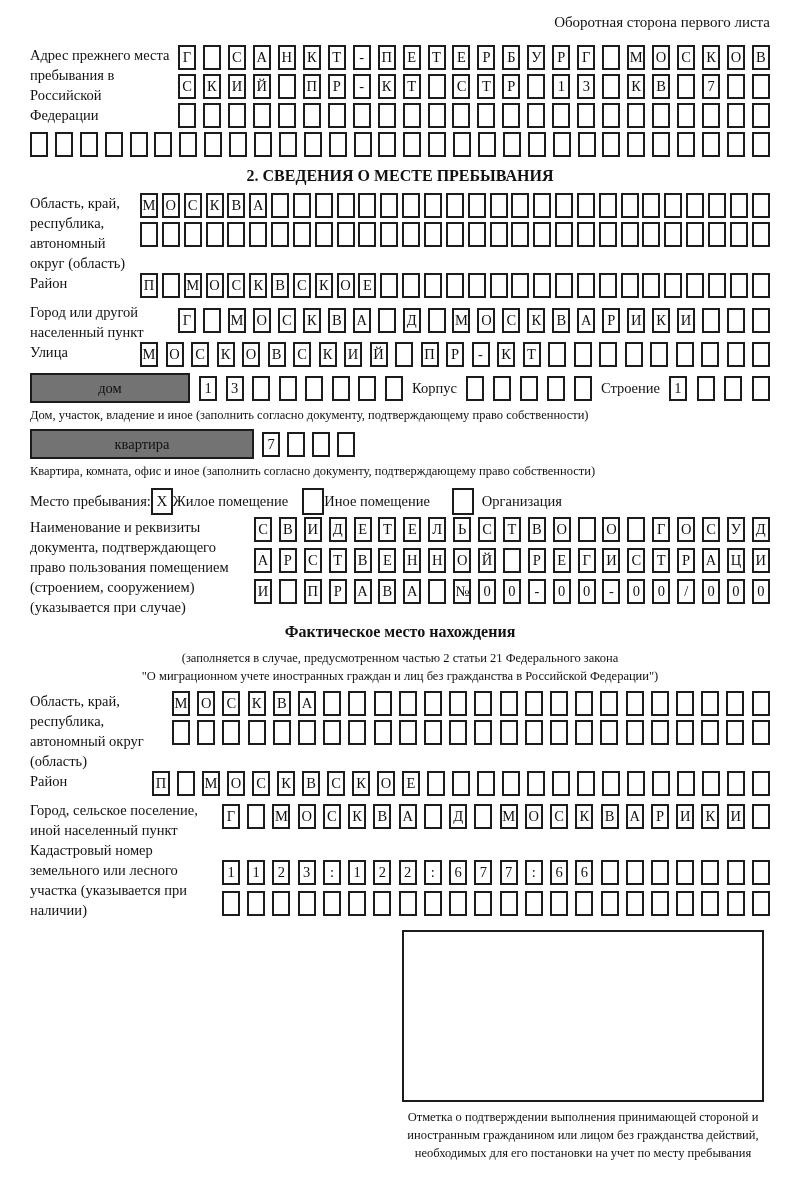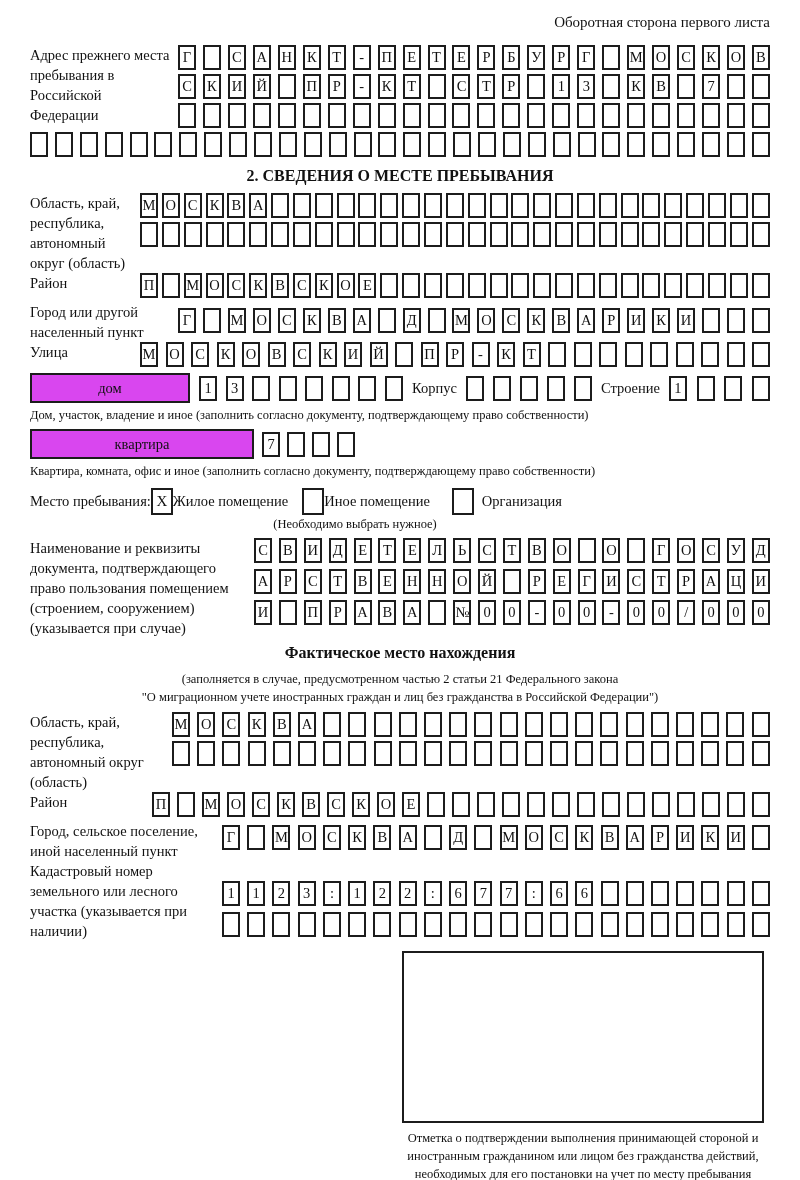--- a/index.html
+++ b/index.html
@@ -11,21 +11,21 @@
   .rows{flex:1;min-width:0;}
   .cellrow{display:flex;justify-content:space-between;margin-bottom:4px;}
   .cellrow.compact{justify-content:flex-start;gap:7px;}
   .cell{box-sizing:border-box;flex:0 0 18px;width:18px;height:25px;border:2px solid #1c1c1c;
         display:inline-flex;align-items:center;justify-content:center;
         font-size:14.5px;line-height:1;background:#fff;}
   .caption{font-size:12.5px;line-height:1.3;}
   .caption.center{text-align:center;}
   .sect-title{font-weight:bold;font-size:16px;text-align:center;margin:10px 0 8px 0;}
   .wide-box{box-sizing:border-box;border:2px solid #1c1c1c;height:30px;display:flex;
-            align-items:center;justify-content:center;font-size:14.5px;background:#d946ef;}
+            align-items:center;justify-content:center;font-size:14.5px;background:#737373;}
   .inline-label{font-size:14.5px;white-space:nowrap;}
   .checkbox{box-sizing:border-box;width:22px;height:27px;border:2px solid #1c1c1c;display:inline-flex;
             align-items:center;justify-content:center;font-size:15px;background:#fff;}
   .mp-row{display:flex;align-items:center;margin:8px 0 2px 0;font-size:14.5px;}
   .mp-note{font-size:12.5px;margin-left:160px;width:330px;text-align:center;margin-bottom:6px;}
   .fact-note{font-size:12.5px;text-align:center;line-height:1.45;margin-bottom:6px;}
   .stamp-wrap{display:flex;justify-content:flex-end;margin-top:10px;}
   .stamp-col{width:374px;}
   .stamp-box{box-sizing:border-box;width:362px;height:172px;border:2px solid #1c1c1c;margin:0 auto 6px auto;background:#fff;}
   .stamp-caption{font-size:12.5px;text-align:center;line-height:1.45;} .mb4{margin-bottom:4px;}
@@ -368,21 +368,20 @@
 
   <div class="mp-row">
     <span>Место пребывания:</span>
     <span class="checkbox">X</span>
     <span>Жилое помещение</span>
     <span class="checkbox" style="margin-left:14px;"></span>
     <span>Иное помещение</span>
     <span class="checkbox" style="margin-left:22px;"></span>
     <span style="margin-left:8px;">Организация</span>
   </div>
-  <div class="mp-note">(Необходимо выбрать нужное)</div>
 
   <div class="fgroup">
     <div class="flabel" style="width:224px;">Наименование и реквизиты документа, подтверждающего право пользования помещением (строением, сооружением) (указывается при случае)</div>
     <div class="rows">
       <div class="cellrow" style="margin-bottom:6px;">
           <span class="cell">С</span>
           <span class="cell">В</span>
           <span class="cell">И</span>
           <span class="cell">Д</span>
           <span class="cell">Е</span>

